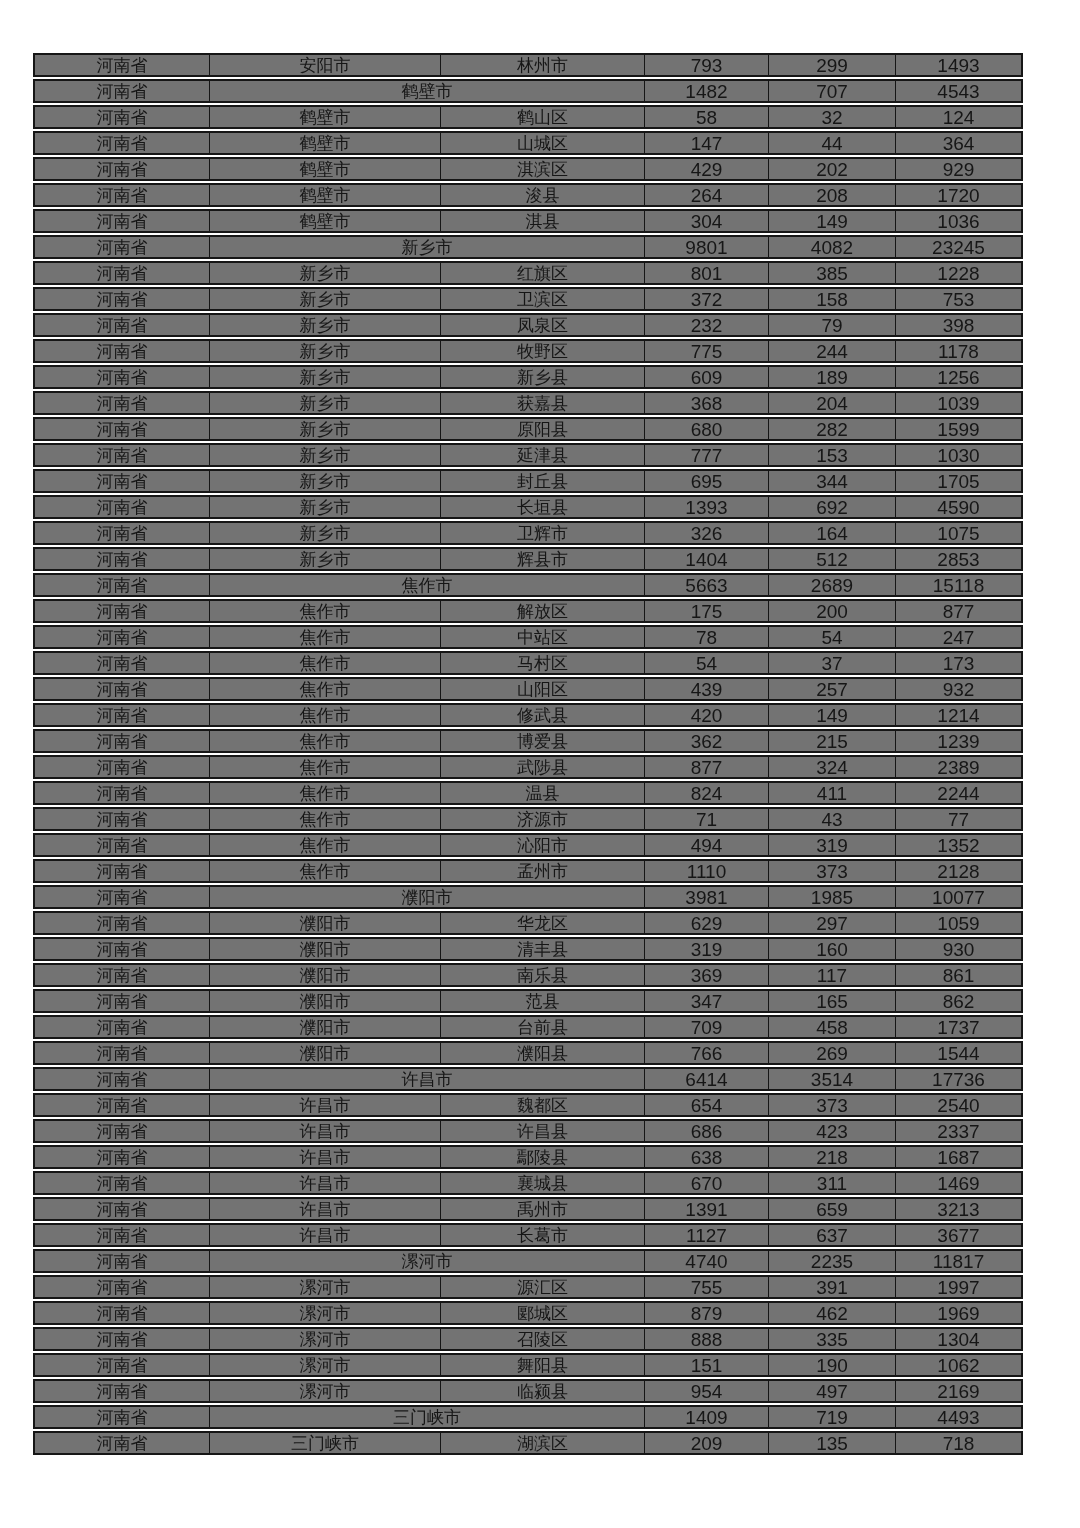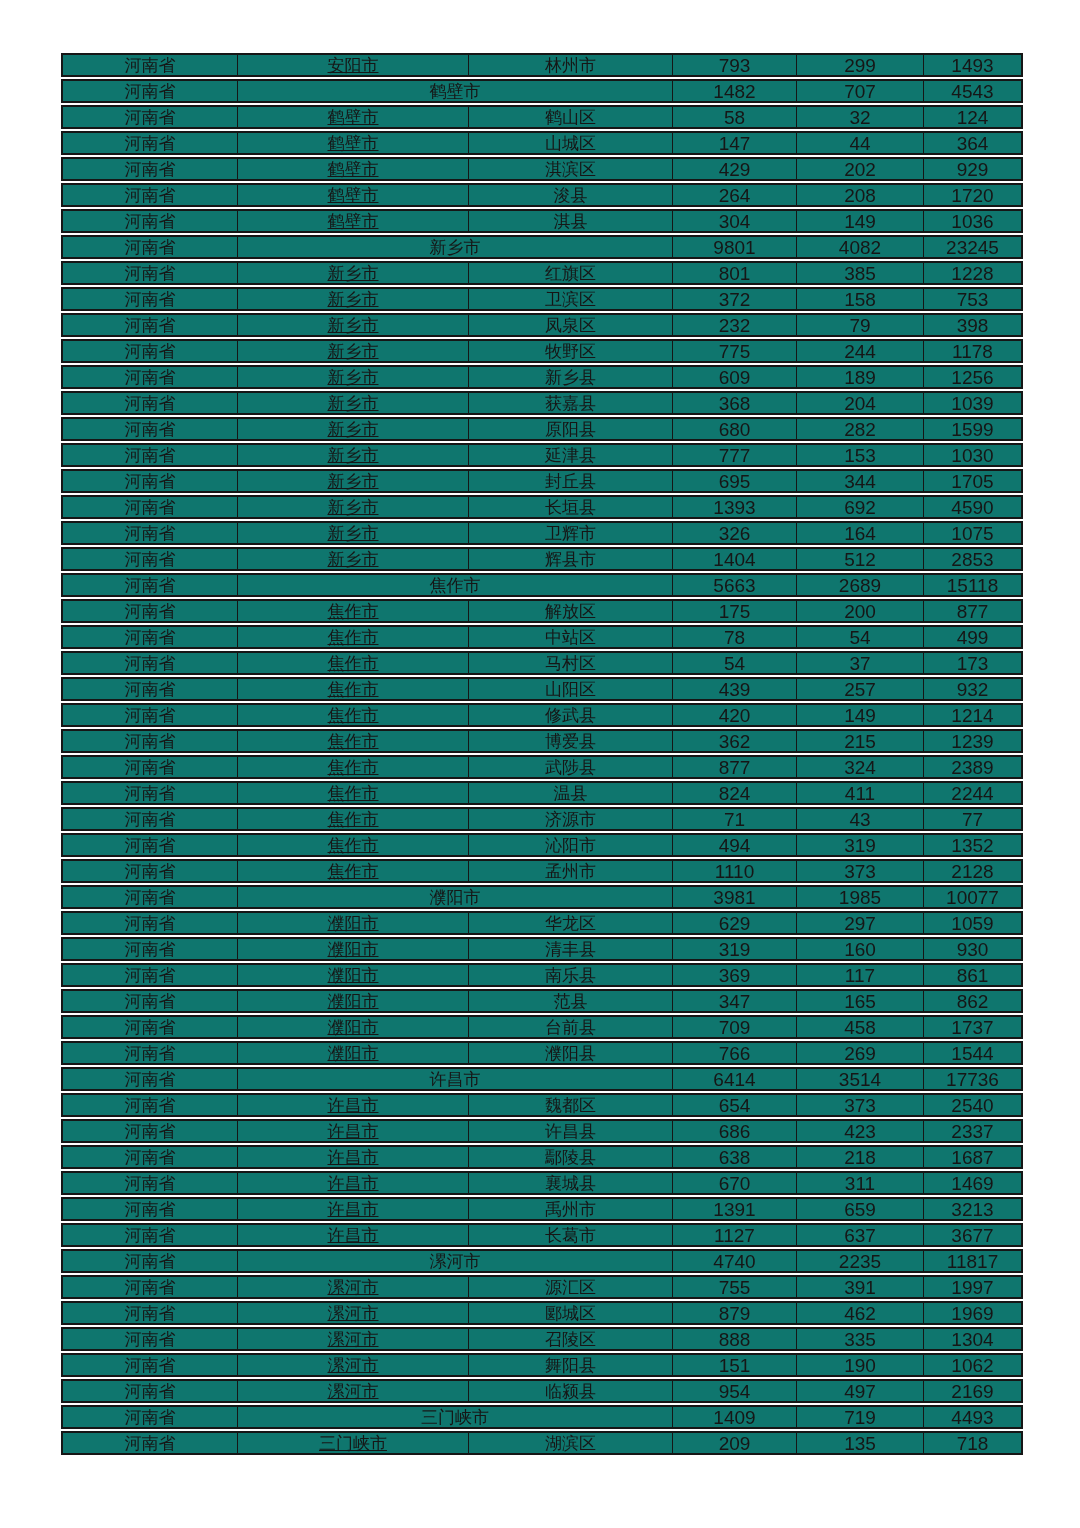--- a/index.html
+++ b/index.html
@@ -18,22 +18,21 @@
     left: 33px;
     top: 53px;
     width: 990px;
   }
   .row {
     display: flex;
     box-sizing: border-box;
     height: 24px;
     border: 2px solid #161616;
     margin-bottom: 2px;
-    background: #0f766e;
-    margin-left: 28px;
+    background: #737373;
   }
   .cell {
     box-sizing: border-box;
     display: flex;
     align-items: center;
     justify-content: center;
     border-right: 1.5px solid #161616;
     color: #161616;
     line-height: 1;
     overflow: hidden;
@@ -41,21 +40,21 @@
   }
   .cn {
     font-family: "Liberation Serif", "DejaVu Serif", serif;
     font-size: 17px;
   }
   .num {
     font-family: "Liberation Sans", "DejaVu Sans", sans-serif;
     font-size: 19px;
   }
   .c1  { width: 175px; }
-  .c2  { width: 231px; text-decoration: underline; }
+  .c2  { width: 231px; }
   .c3  { width: 204px; }
   .c23 { width: 435px; }
   .c4  { width: 124px; }
   .c5  { width: 127px; }
   .c6  { flex: 1; border-right: none; }
 </style>
 </head>
 <body>
 
 <div class="table">
@@ -231,21 +230,21 @@
       <div class="cell num c4">175</div>
       <div class="cell num c5">200</div>
       <div class="cell num c6">877</div>
     </div>
     <div class="row">
       <div class="cell cn c1">河南省</div>
       <div class="cell cn c2">焦作市</div>
       <div class="cell cn c3">中站区</div>
       <div class="cell num c4">78</div>
       <div class="cell num c5">54</div>
-      <div class="cell num c6">499</div>
+      <div class="cell num c6">247</div>
     </div>
     <div class="row">
       <div class="cell cn c1">河南省</div>
       <div class="cell cn c2">焦作市</div>
       <div class="cell cn c3">马村区</div>
       <div class="cell num c4">54</div>
       <div class="cell num c5">37</div>
       <div class="cell num c6">173</div>
     </div>
     <div class="row">

